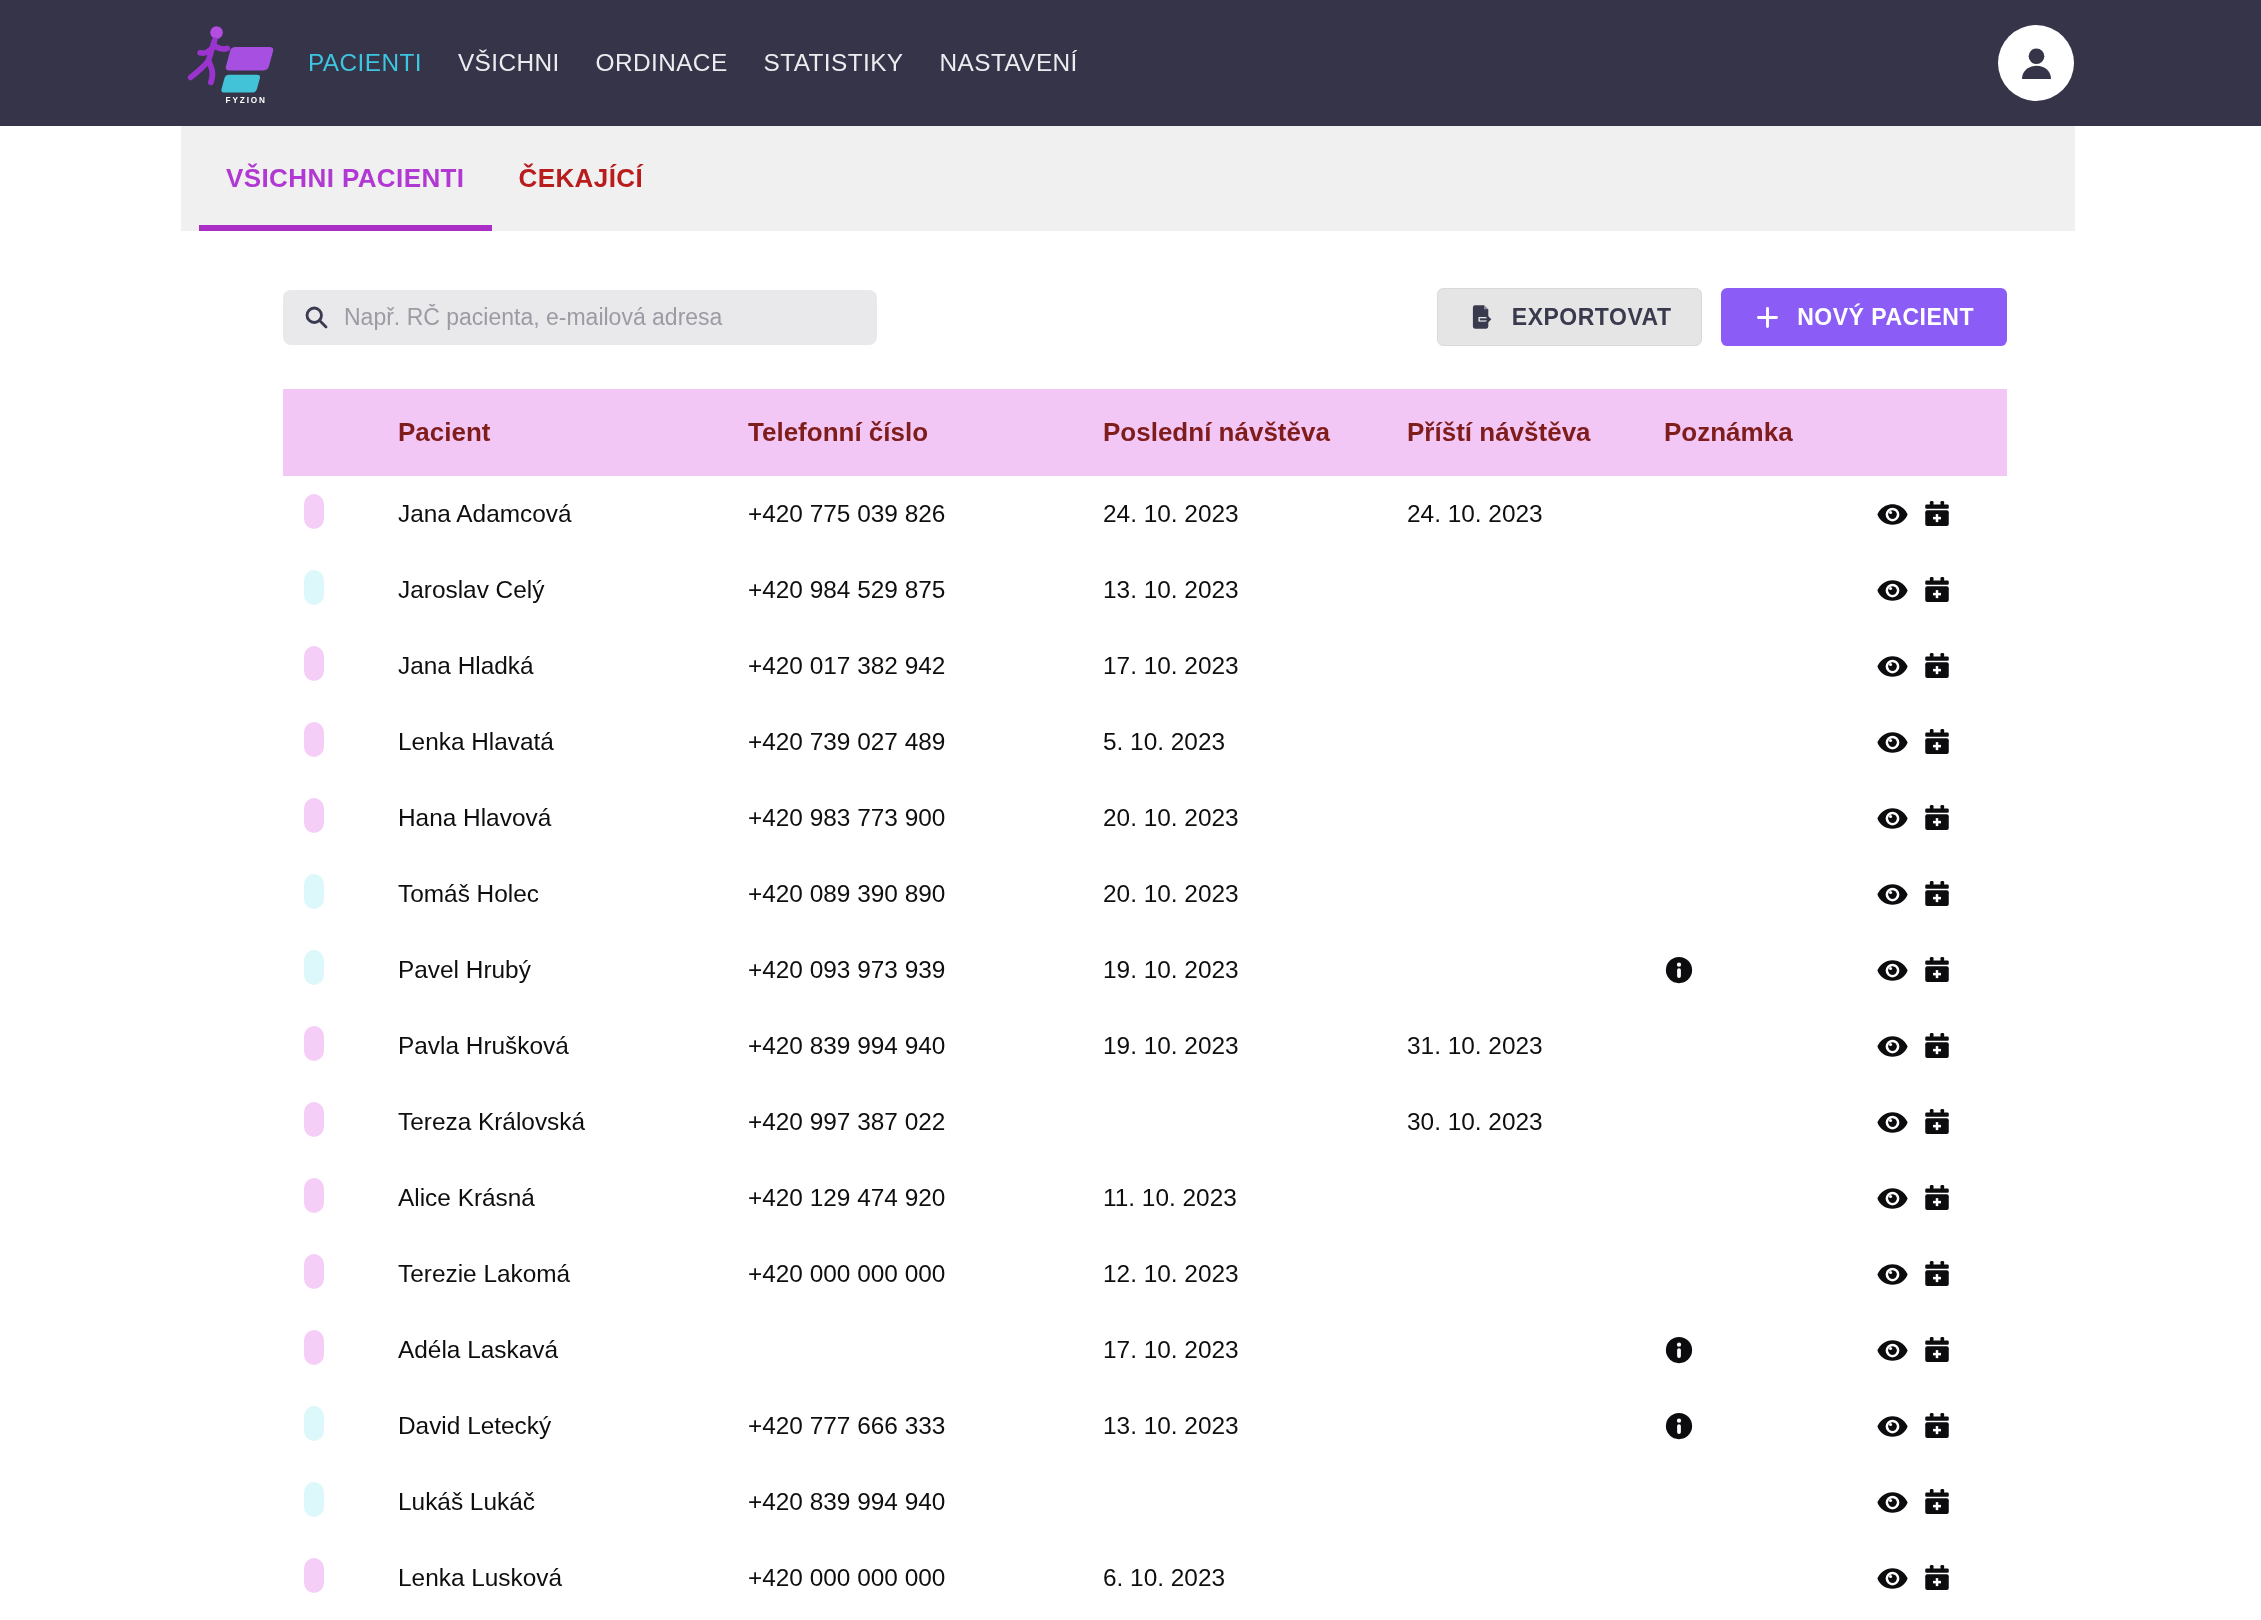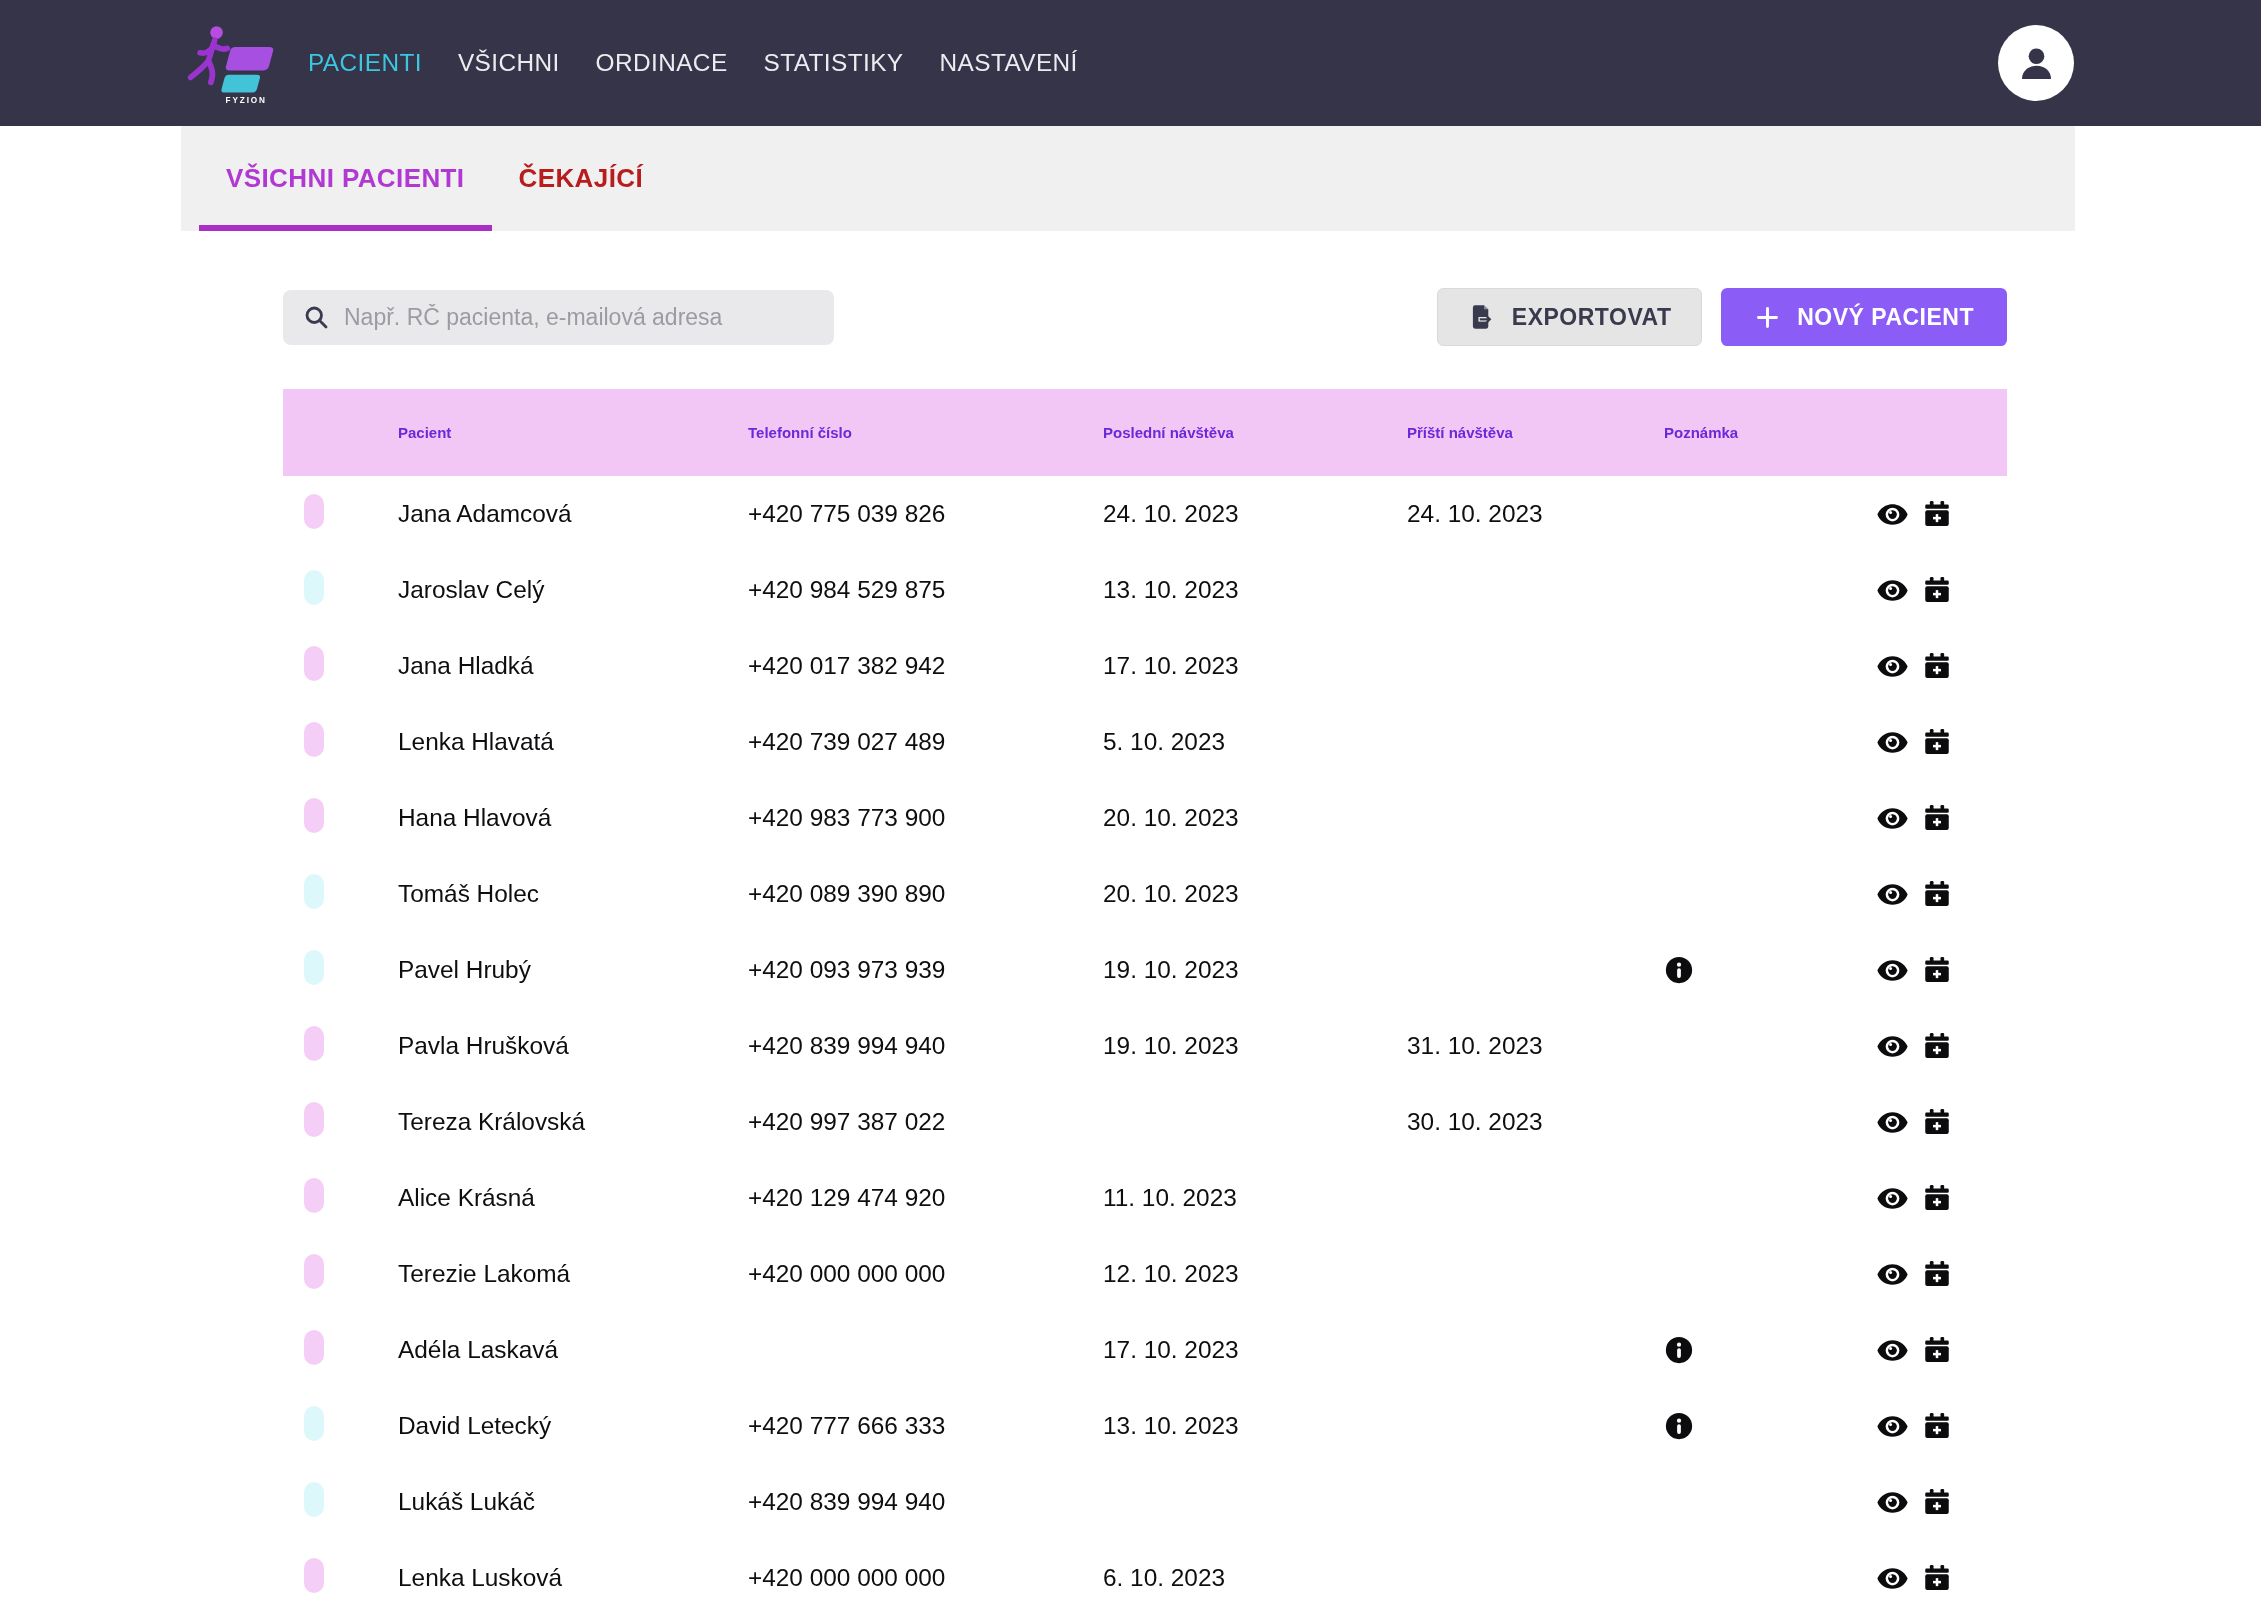--- a/index.html
+++ b/index.html
@@ -22,38 +22,38 @@
               display:flex; align-items:stretch; padding-left:18px; }
   .tab { padding:0 27px; display:flex; align-items:center; position:relative;
          font-size:26px; font-weight:700; letter-spacing:0.4px; color:#b91c1c; cursor:pointer; }
   .tab.active { color:#b138d2; }
   .tab.active .tab-underline { position:absolute; left:0; right:0; bottom:0; height:6.3px; background:#a92fc7; }
 
   
   .content { width:1724px; margin-left:283px; }
 
   .toolbar { margin-top:57px; height:58px; display:flex; align-items:center; }
-  .searchbox { width:551px; height:55px; background:#e9e9ec; border-radius:7.9px;
+  .searchbox { width:594px; height:55px; background:#e9e9ec; border-radius:7.9px;
                display:flex; align-items:center; padding:0 19px; gap:14px; }
   .searchbox input { border:none; outline:none; background:transparent; flex:1;
                      font-size:23px; color:#35354a; font-family:"Liberation Sans", sans-serif; }
   .searchbox input::placeholder { color:#9b9ba3; }
   .toolbar .spacer { flex:1; }
   .btn { height:58px; display:flex; align-items:center; gap:15.7px; border-radius:6.3px;
          font-size:23px; font-weight:700; letter-spacing:0.5px; cursor:pointer; border:none;
          font-family:"Liberation Sans", sans-serif; }
   .btn-export { background:#e5e5e5; border:1.6px solid #d9d9dd; color:#3a3a4e; padding:0 30px; margin-right:19px; }
   .btn-new { background:#8b5cf6; color:#fff; padding:0 33px; }
 
   
   .table { margin-top:43px; }
   .gridrow { display:grid; grid-template-columns:115px 350px 355px 304px 257px 189px auto;
              align-items:center; }
   .thead { height:87px; background:#f3c7f5; }
-  .th { font-size:15px; font-weight:700; color:#6d28d9; }
+  .th { font-size:26px; font-weight:700; color:#7f1d1d; }
   .trow { height:76px; }
   .cell { font-size:24.4px; color:#0e0e11; }
   .pill { display:inline-block; width:20.5px; height:35px; border-radius:10.2px; margin-left:20.5px; }
   .pill.female { background:#f5cef7; }
   .pill.male { background:#dcf8fb; }
   .c-note { display:flex; align-items:center; }
   .c-actions { display:flex; align-items:center; justify-content:flex-end; gap:12.6px; padding-right:55px; }
   .icon-btn { display:inline-flex; align-items:center; justify-content:center; cursor:pointer; }
 </style>
 </head>

